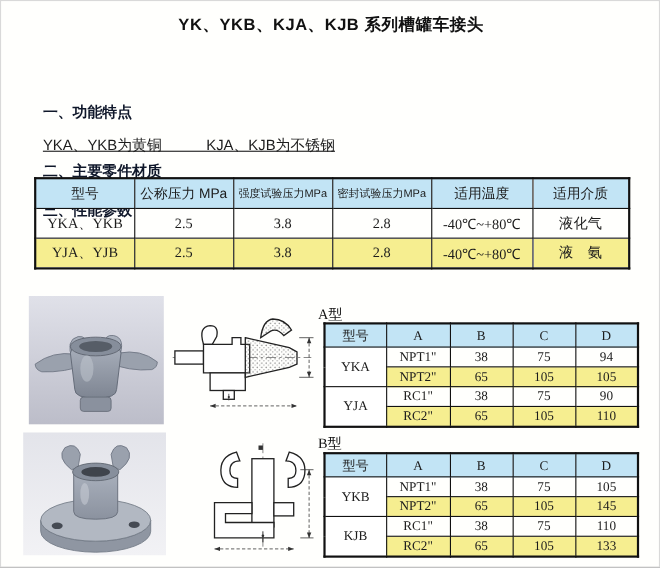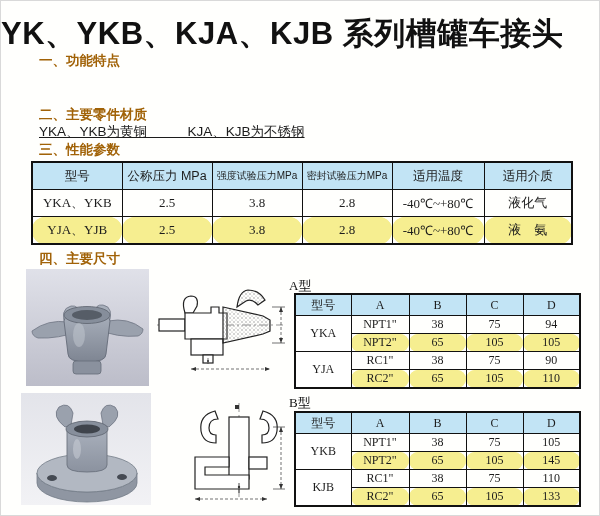--- a/index.html
+++ b/index.html
@@ -3,26 +3,26 @@
 <meta charset="utf-8">
 <style>
   html,body{margin:0;padding:0;background:#888;}
   .page{
     position:relative;width:600px;height:516px;margin:0 auto;
     background:#fffffd;border:1px solid #d9d9d9;box-sizing:border-box;
     font-family:"Liberation Sans",sans-serif;color:#1c1c1c;overflow:hidden;
   }
   .title{
     position:absolute;left:0;top:12px;width:600px;margin:0;
-    text-align:left;font-size:31px;font-weight:bold;color:#111;
+    text-align:center;font-size:15px;font-weight:bold;color:#111;
     letter-spacing:0.5px;
   }
   .sec-head{
-    position:absolute;left:38px;color:#a16207;font-weight:bold;
-    font-size:13.5px;white-space:nowrap;
+    position:absolute;left:38px;color:#0f172a;font-weight:bold;
+    font-size:13.5px;white-space:nowrap;margin-top:41px;
   }
   .body-par{
     position:absolute;left:8px;top:66px;width:586px;margin:0;
     font-size:13.5px;line-height:17px;text-indent:2.2em;letter-spacing:0.3px;
   }
   .plain-text{
     position:absolute;left:38px;font-size:13.5px;white-space:pre;text-decoration:underline;
   }
   table{border-collapse:collapse;table-layout:fixed;padding-left:16px;}
   
@@ -34,21 +34,21 @@
     border:1px solid #111;text-align:center;vertical-align:middle;
     padding:0;overflow:hidden;
   }
   .perf-table th{
     background:#c2e4f5;font-weight:normal;font-size:12.5px;height:26px;
   }
   .perf-table th.small{font-size:10px;}
   .perf-table td{
     height:26px;font-size:13px;font-family:"Liberation Serif",serif;
   }
-  .row-yellow td,.row-yellow{background:#f6ee90;border-radius:13px;}
+  .row-yellow td,.row-yellow{background:#f6ee90;}
   
   .dim-table{
     position:absolute;left:293px;width:285px;border:2px solid #111;
   }
   .dim-table th,.dim-table td{
     border:1px solid #111;text-align:center;vertical-align:middle;padding:0;
   }
   .dim-table th{
     background:#c2e4f5;font-weight:normal;font-size:12px;height:20px;
     font-family:"Liberation Serif",serif;

